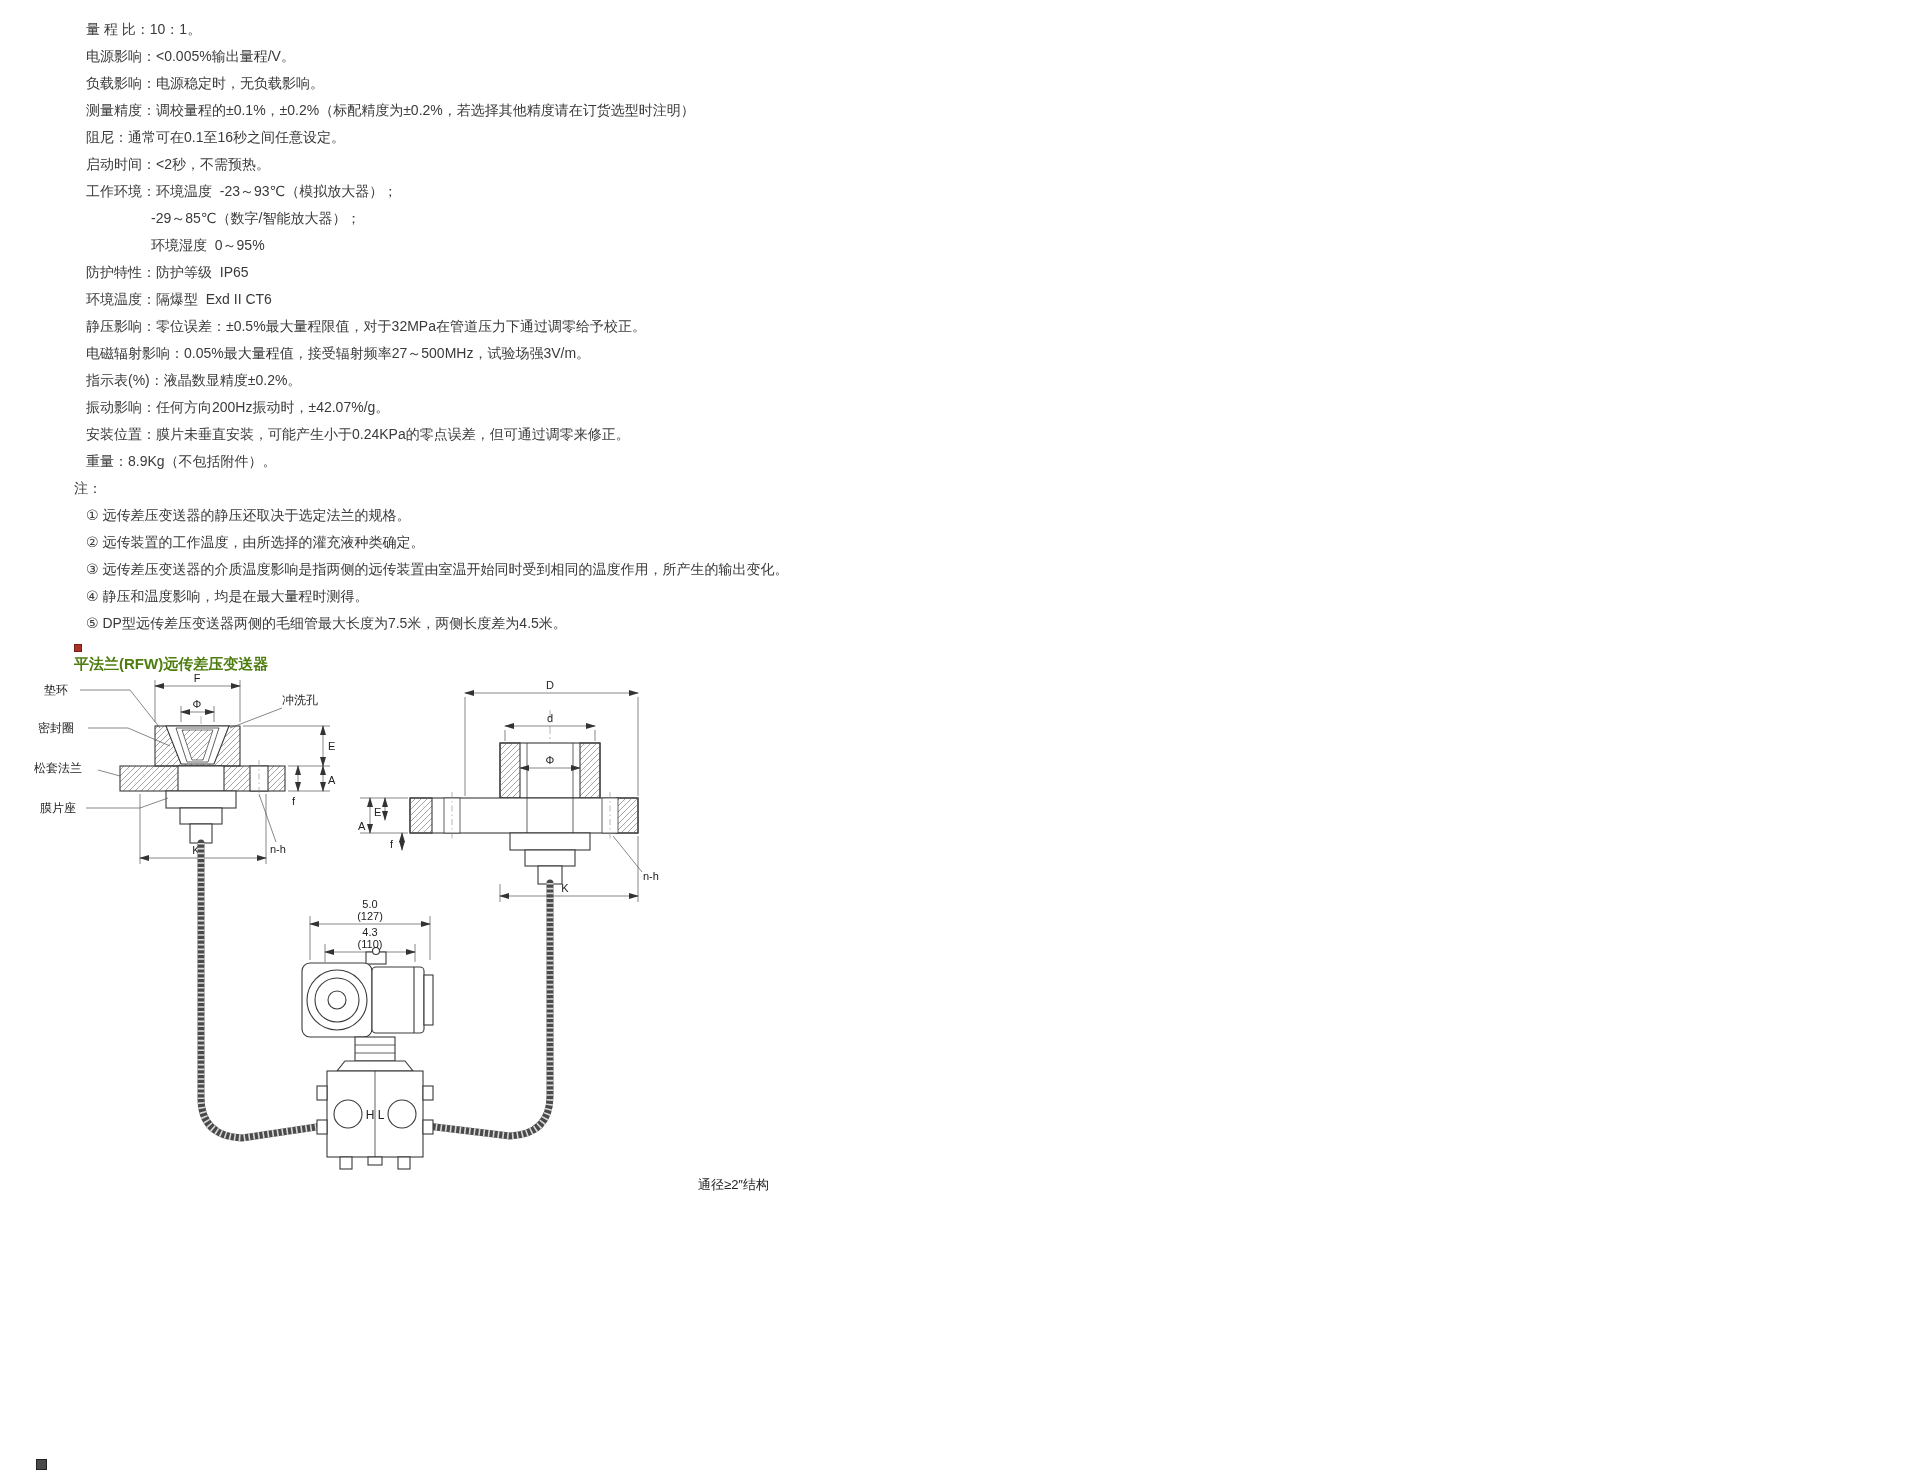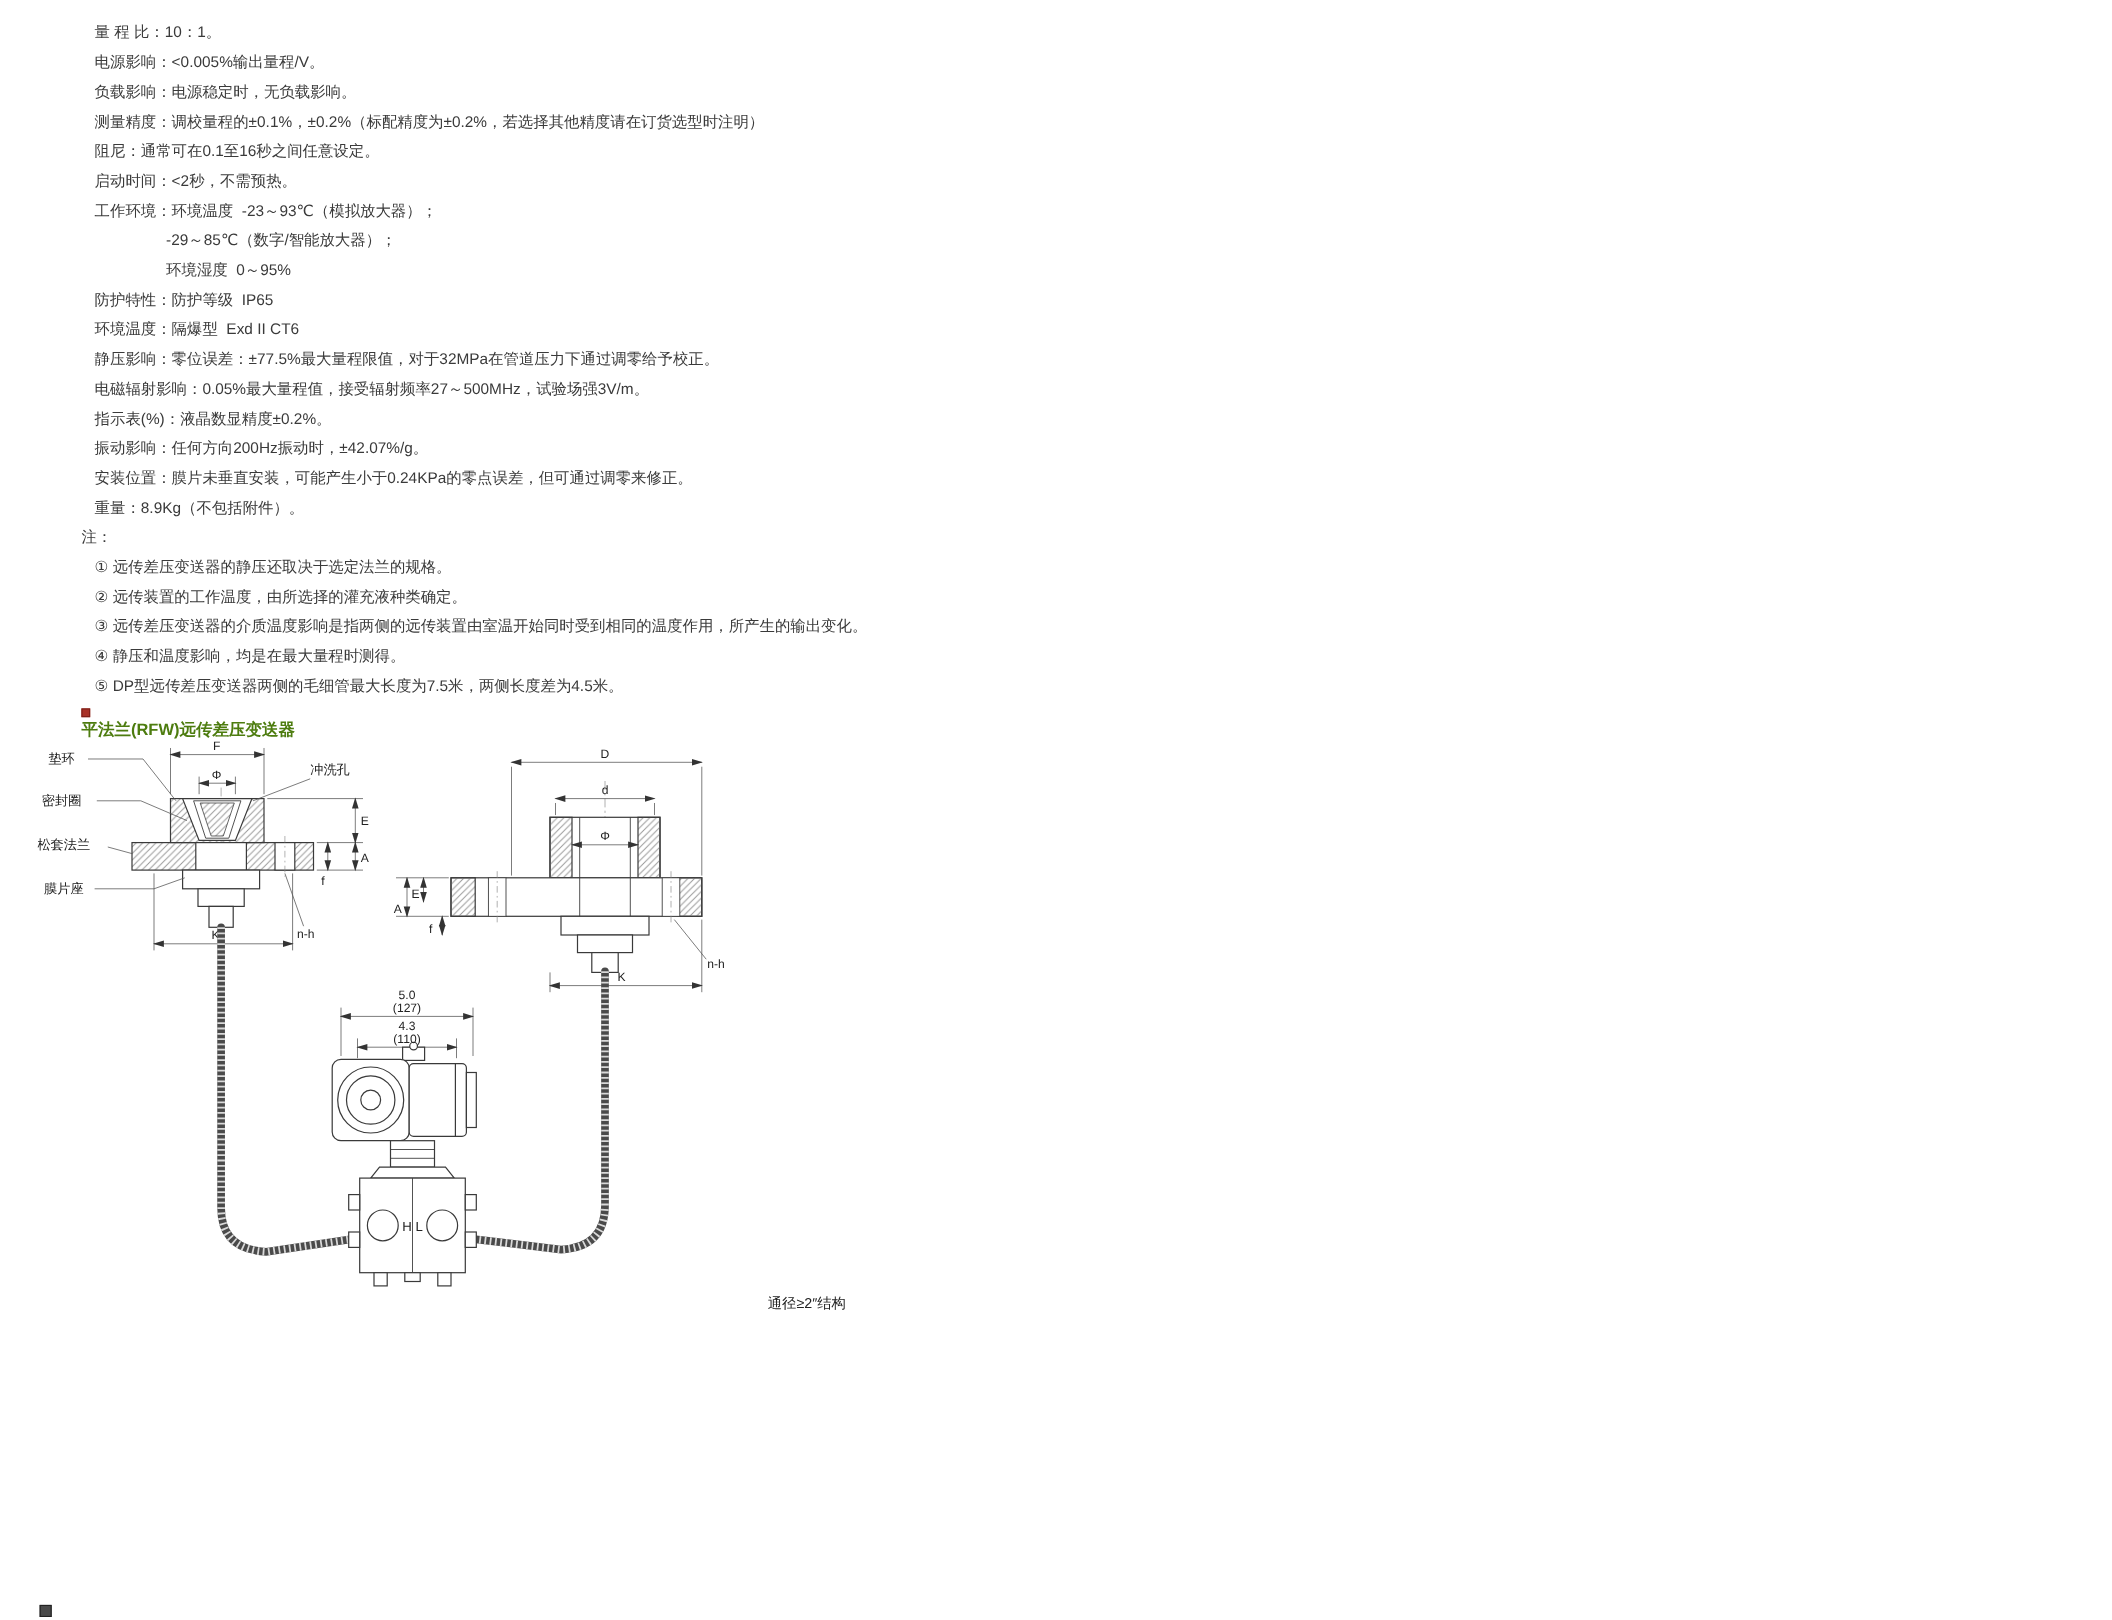--- a/index.html
+++ b/index.html
@@ -28,21 +28,21 @@
   <div class="spec">电源影响：&lt;0.005%输出量程/V。</div>
   <div class="spec">负载影响：电源稳定时，无负载影响。</div>
   <div class="spec">测量精度：调校量程的±0.1%，±0.2%（标配精度为±0.2%，若选择其他精度请在订货选型时注明）</div>
   <div class="spec">阻尼：通常可在0.1至16秒之间任意设定。</div>
   <div class="spec">启动时间：&lt;2秒，不需预热。</div>
   <div class="spec">工作环境：环境温度  -23～93℃（模拟放大器）；</div>
   <div class="spec indent">-29～85℃（数字/智能放大器）；</div>
   <div class="spec indent">环境湿度  0～95%</div>
   <div class="spec">防护特性：防护等级  IP65</div>
   <div class="spec">环境温度：隔爆型  Exd II CT6</div>
-  <div class="spec">静压影响：零位误差：±77.5%最大量程限值，对于32MPa在管道压力下通过调零给予校正。</div>
+  <div class="spec">静压影响：零位误差：±0.5%最大量程限值，对于32MPa在管道压力下通过调零给予校正。</div>
   <div class="spec">电磁辐射影响：0.05%最大量程值，接受辐射频率27～500MHz，试验场强3V/m。</div>
   <div class="spec">指示表(%)：液晶数显精度±0.2%。</div>
   <div class="spec">振动影响：任何方向200Hz振动时，±42.07%/g。</div>
   <div class="spec">安装位置：膜片未垂直安装，可能产生小于0.24KPa的零点误差，但可通过调零来修正。</div>
   <div class="spec">重量：8.9Kg（不包括附件）。</div>
 
   <div class="notes-title">注：</div>
   <div class="note">① 远传差压变送器的静压还取决于选定法兰的规格。</div>
   <div class="note">② 远传装置的工作温度，由所选择的灌充液种类确定。</div>
   <div class="note">③ 远传差压变送器的介质温度影响是指两侧的远传装置由室温开始同时受到相同的温度作用，所产生的输出变化。</div>

